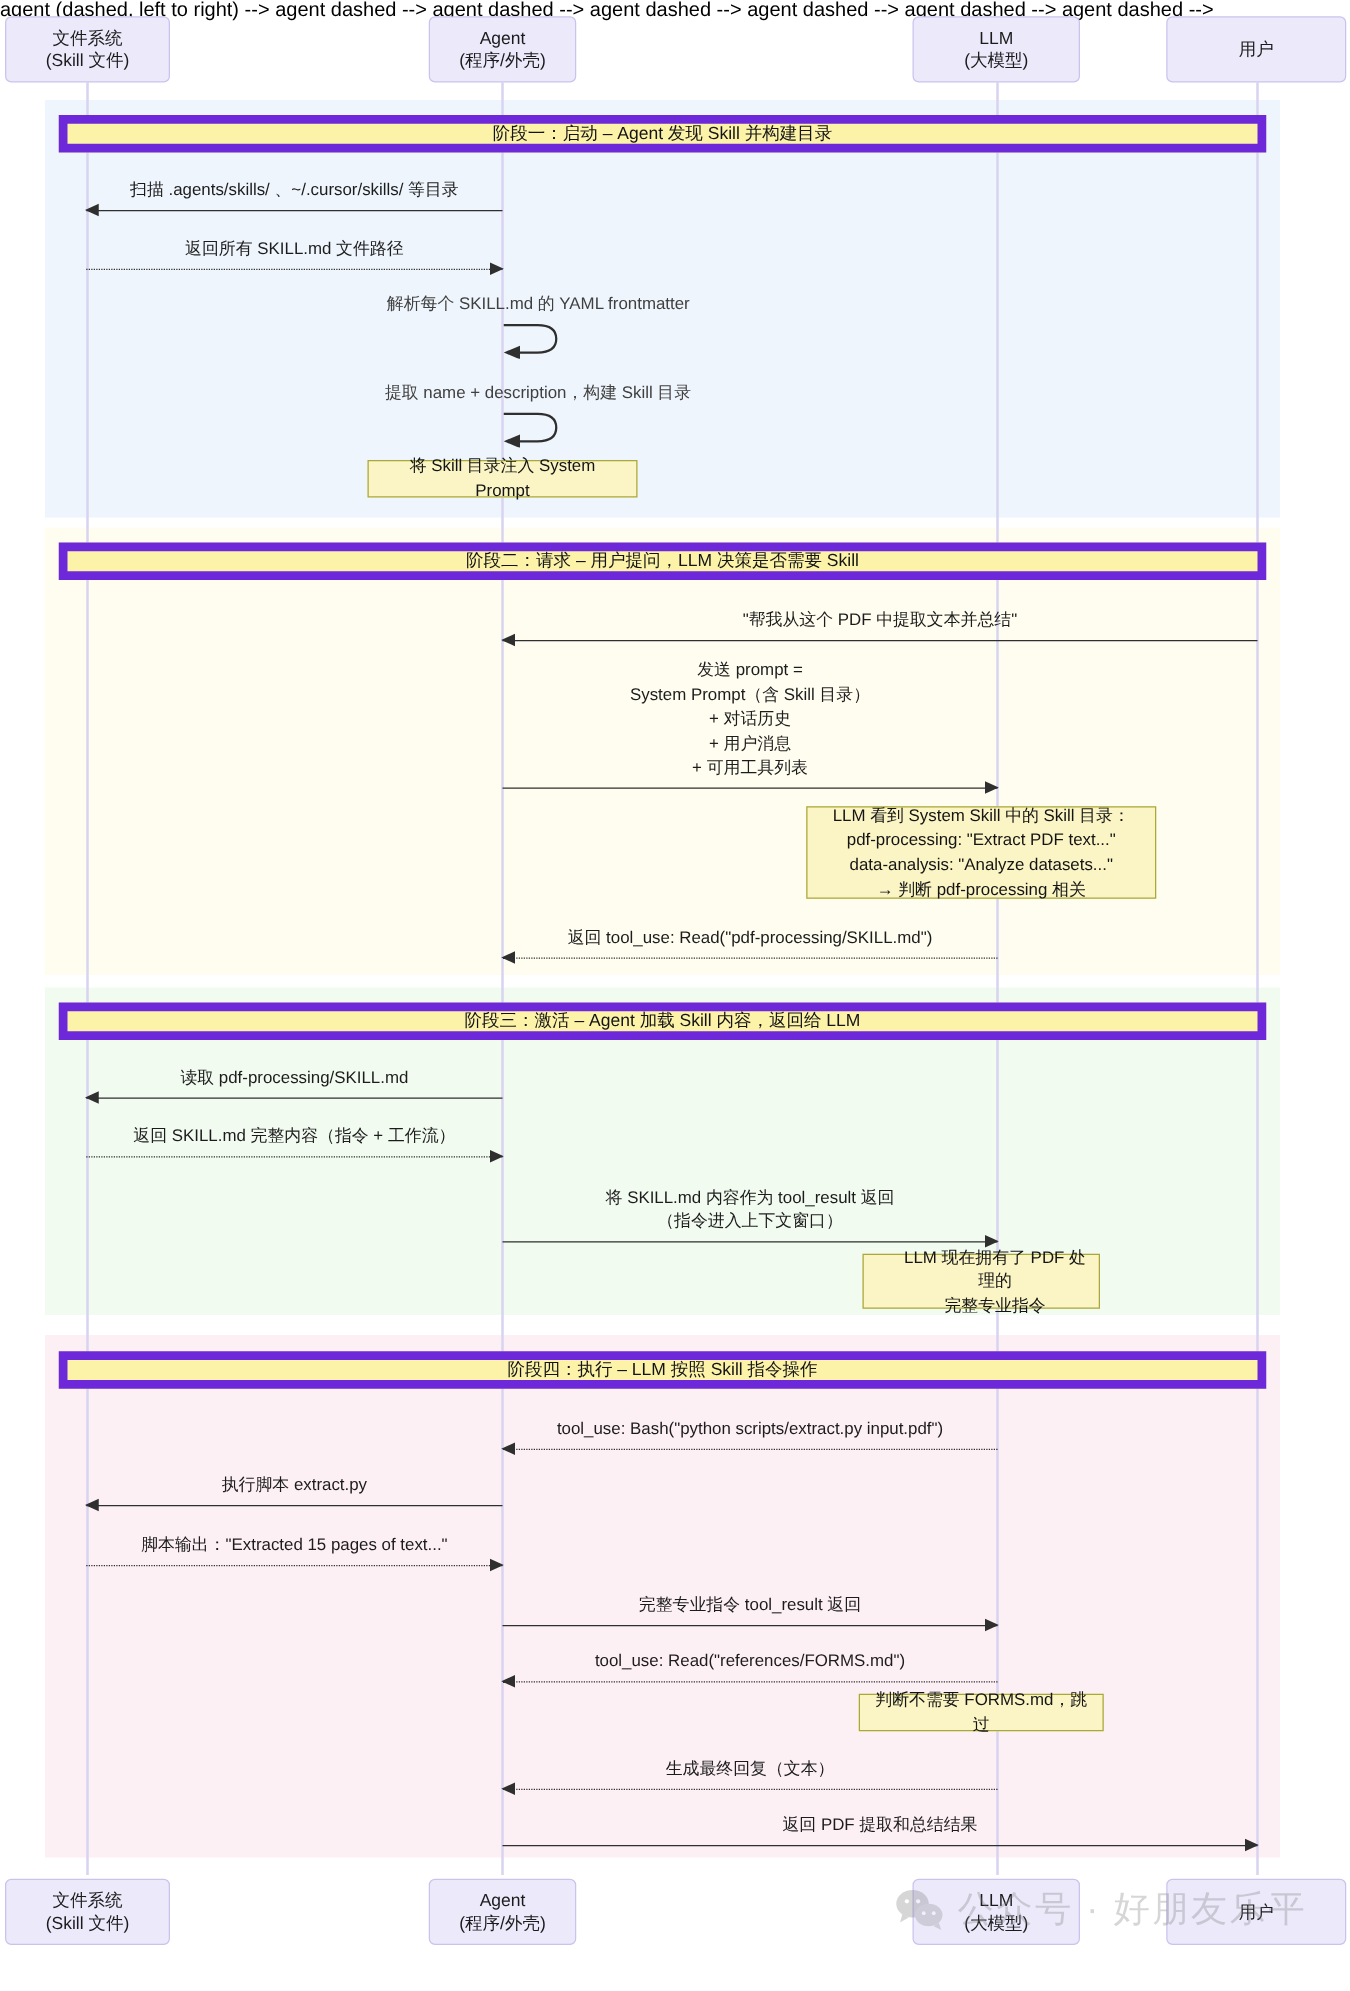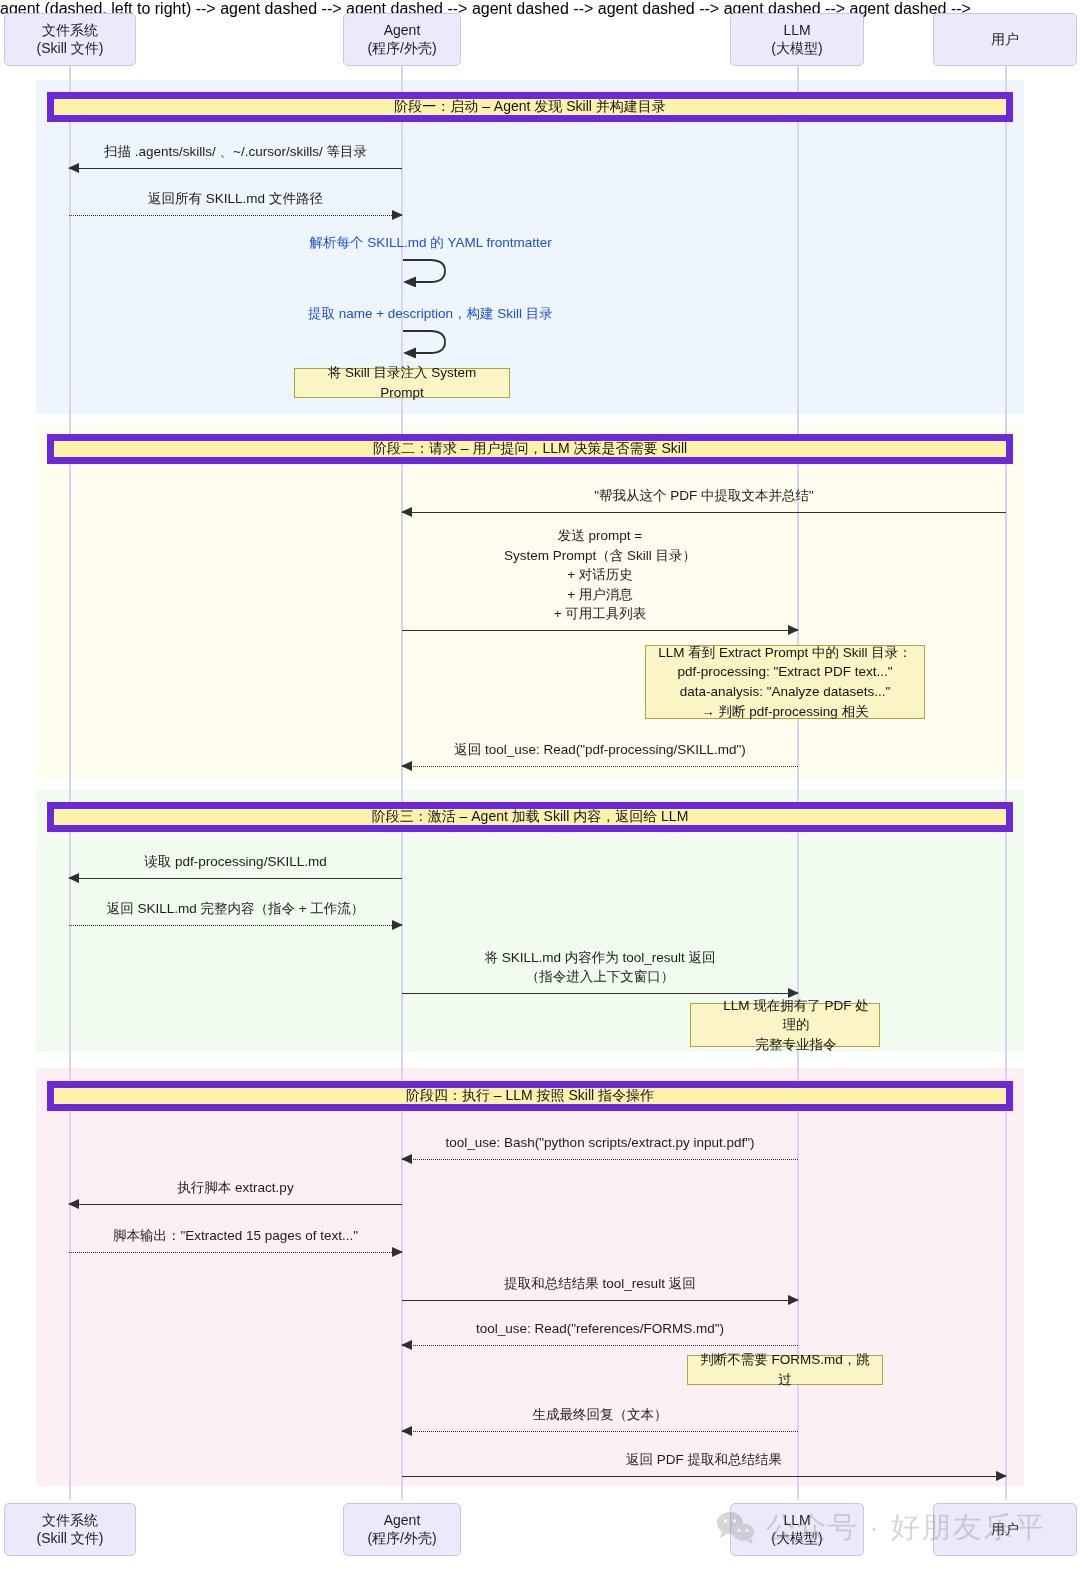--- a/index.html
+++ b/index.html
@@ -95,21 +95,21 @@
   
   .selfloop { position: absolute; z-index: 4; }
   .selfloop .lbl {
     position: absolute;
     bottom: 100%;
     margin-bottom: 3px;
     right: 0;
     transform: translateX(42%);
     white-space: nowrap;
     font-size: 13.5px;
-    color: #1d4ed8;
+    color: #404040;
   }
   
   .note {
     position: absolute;
     background: #fbf4c4;
     border: 1px solid #a9a83b;
     display: flex;
     align-items: center;
     justify-content: center;
     text-align: center;
@@ -238,21 +238,21 @@
     <div class="head right"></div>
     <div class="label">发送 prompt =
 System Prompt（含 Skill 目录）
 + 对话历史
 + 用户消息
 + 可用工具列表</div>
   </div>
 
   
   <div class="note" style="left:645px; top:645px; width:280px; height:74px;">
-    <span>LLM 看到 Extract Prompt 中的 Skill 目录：
+    <span>LLM 看到 System Skill 中的 Skill 目录：
 pdf-processing: "Extract PDF text..."
 data-analysis: "Analyze datasets..."
 → 判断 pdf-processing 相关</span>
   </div>
 
    agent dashed --&gt;
   <div class="msg dashed" style="left:402px; top:766px; width:396px; height:1px;">
     <div class="line"></div>
     <div class="head left"></div>
     <div class="label">返回 tool_use: Read("pdf-processing/SKILL.md")</div>
@@ -314,21 +314,21 @@
   <div class="msg dashed" style="left:69px; top:1252px; width:333px; height:1px;">
     <div class="line"></div>
     <div class="head right"></div>
     <div class="label">脚本输出："Extracted 15 pages of text..."</div>
   </div>
 
   
   <div class="msg" style="left:402px; top:1300px; width:396px; height:1px;">
     <div class="line"></div>
     <div class="head right"></div>
-    <div class="label">提取和总结结果 tool_result 返回</div>
+    <div class="label">完整专业指令 tool_result 返回</div>
   </div>
 
    agent dashed --&gt;
   <div class="msg dashed" style="left:402px; top:1345px; width:396px; height:1px;">
     <div class="line"></div>
     <div class="head left"></div>
     <div class="label">tool_use: Read("references/FORMS.md")</div>
   </div>
 
   

